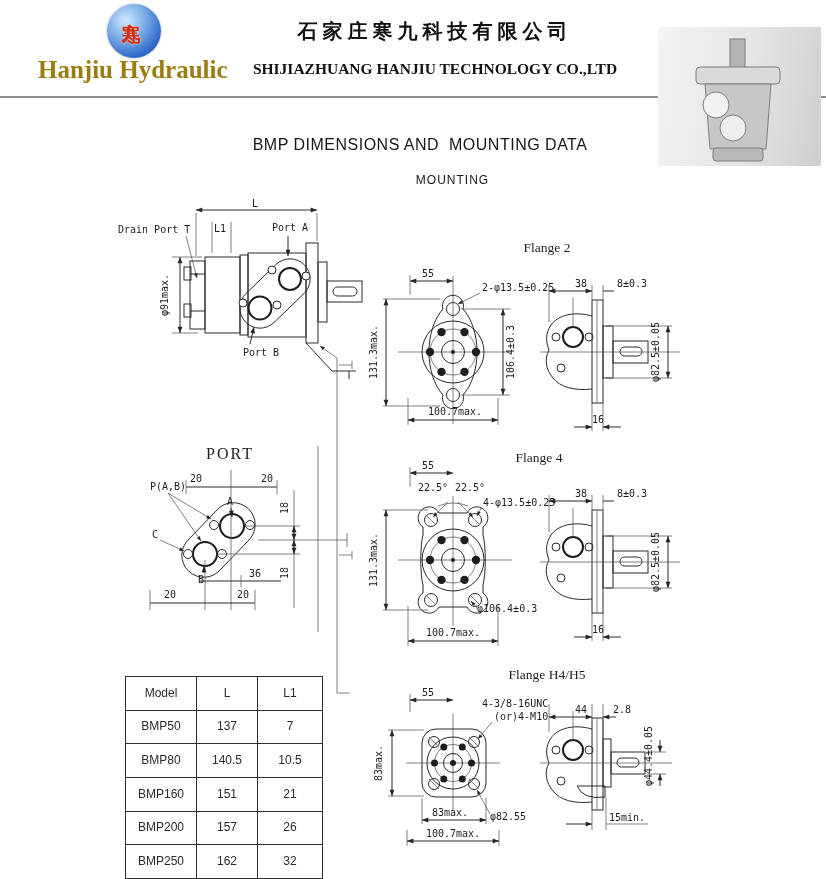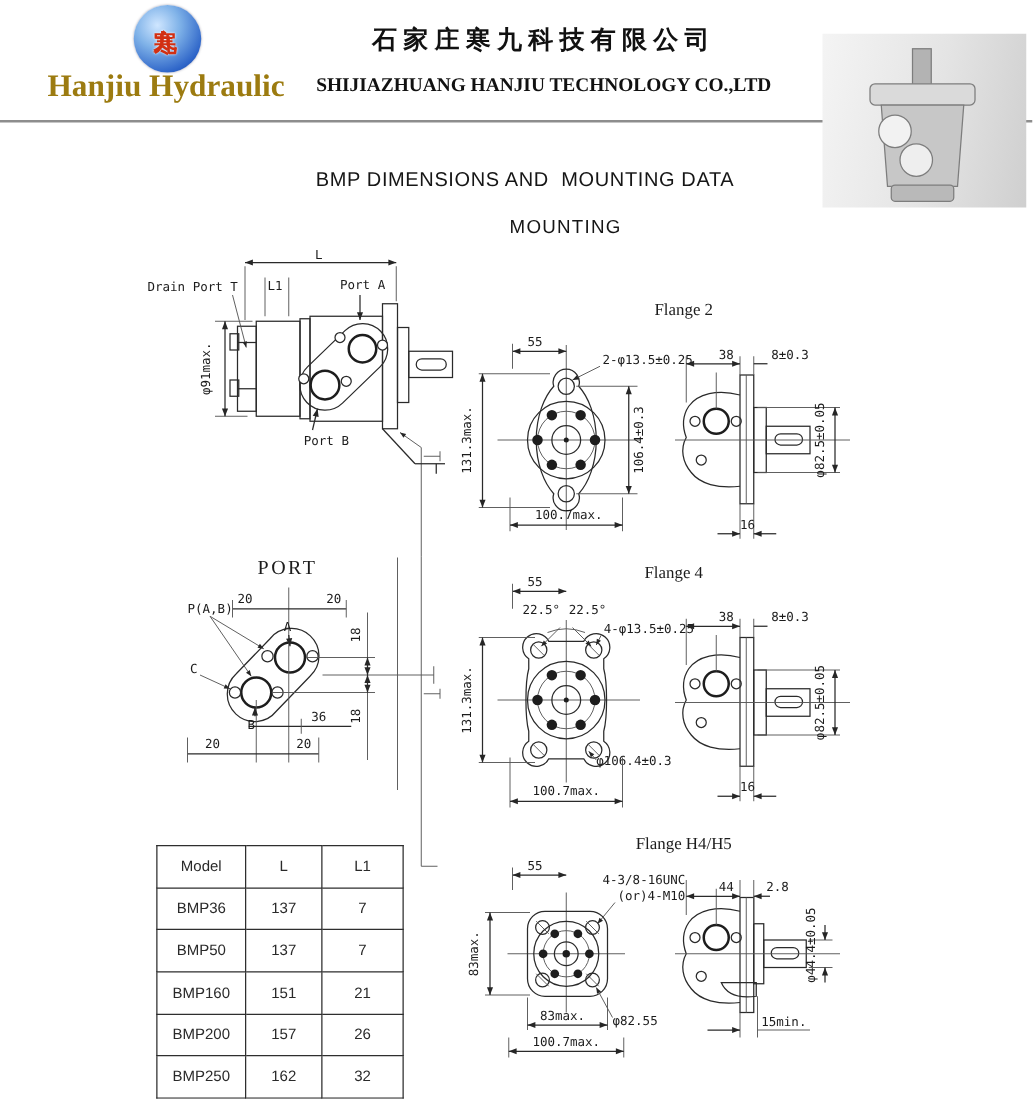--- a/index.html
+++ b/index.html
@@ -17,21 +17,21 @@
         font-family:"Liberation Serif",serif;font-weight:bold;font-size:25px;color:#9c7b10;}
   .cn{left:245px;top:18px;width:380px;text-align:center;font-weight:bold;
         font-size:20px;letter-spacing:5px;color:#111;}
   .en{left:235px;top:60px;width:400px;text-align:center;
         font-family:"Liberation Serif",serif;font-weight:bold;font-size:15.5px;color:#111;}
   .rule{left:0;top:96px;width:826px;height:2px;background:#8d8d8d;}
   .photo{left:658px;top:27px;width:163px;height:139px;
         background:linear-gradient(100deg,#f4f4f4 0%,#e4e4e4 55%,#cfcfcf 100%);}
   .pagetitle{left:230px;top:120px;width:380px;text-align:center;font-size:16px;
         letter-spacing:.5px;color:#161616;white-space:pre;margin-top:16px;}
-  .mounting{left:375px;top:173px;width:155px;text-align:center;font-size:15px;
+  .mounting{left:375px;top:173px;width:155px;text-align:center;font-size:12px;
         letter-spacing:1px;color:#161616;}
   
   svg{position:absolute;overflow:visible;}
   svg text{font-family:"DejaVu Sans Mono",monospace;font-size:10px;fill:#1c1c1c;}
   svg text.ser{font-family:"Liberation Serif",serif;font-size:13.5px;}
   svg text.big{font-family:"Liberation Serif",serif;font-size:16px;letter-spacing:2px;}
   .ln{stroke:#2a2a2a;stroke-width:1;fill:none;}
   .thin{stroke:#555;stroke-width:.75;fill:none;}
   .bold2{stroke:#1d1d1d;stroke-width:2;fill:#fff;}
   .wfill{fill:#fff;}
@@ -399,30 +399,30 @@
 
 <div class="abs dimtable">
   <table>
     <tbody>
       <tr>
         <td class="c0">Model</td>
         <td class="c1">L</td>
         <td class="c2">L1</td>
       </tr>
       <tr>
-        <td>BMP36</td>
-        <td>137</td>
-        <td>7</td>
-      </tr>
-      <tr>
         <td>BMP50</td>
         <td>137</td>
         <td>7</td>
       </tr>
       <tr>
+        <td>BMP80</td>
+        <td>140.5</td>
+        <td>10.5</td>
+      </tr>
+      <tr>
         <td>BMP160</td>
         <td>151</td>
         <td>21</td>
       </tr>
       <tr>
         <td>BMP200</td>
         <td>157</td>
         <td>26</td>
       </tr>
       <tr>

